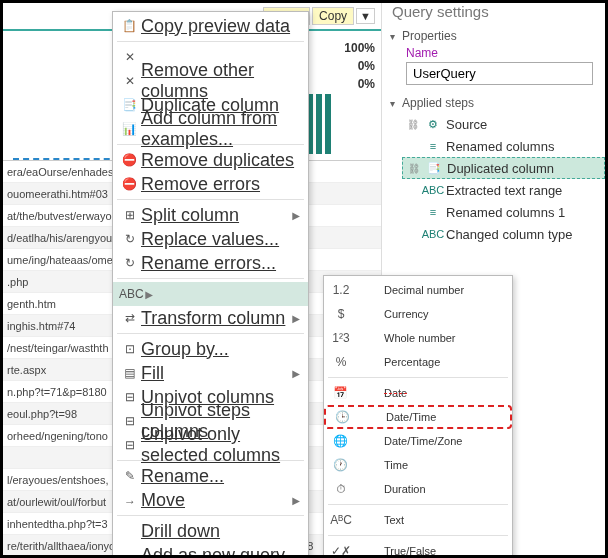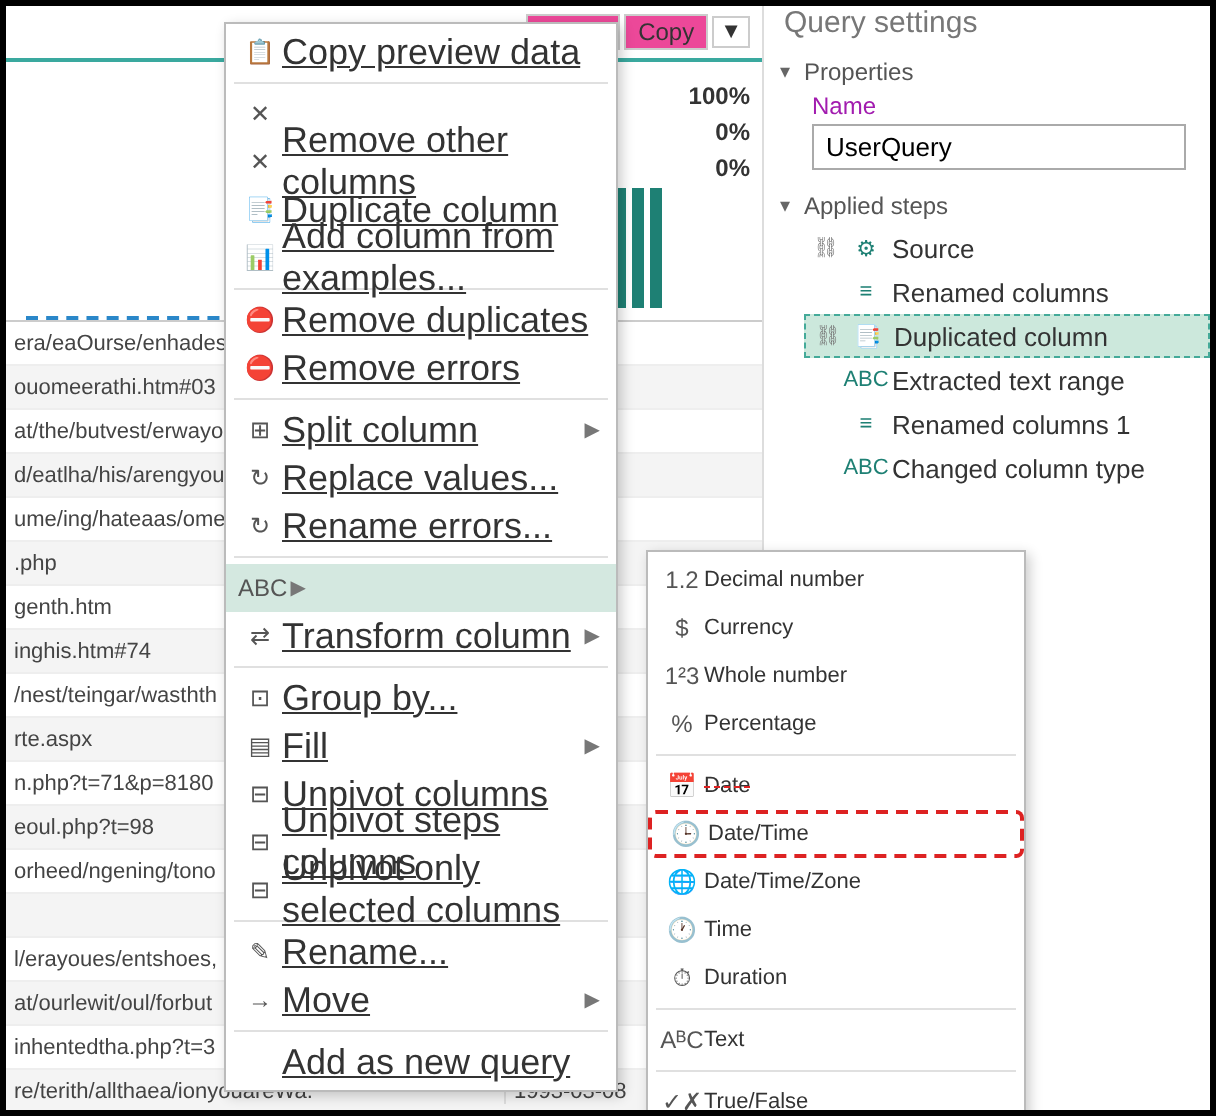--- a/index.html
+++ b/index.html
@@ -17,21 +17,21 @@
 .name-box input { width: 100%; padding: 3px 6px; border: 1px solid #aaa; font-size: 13px; }
 .steps { padding-left: 20px; }
 .step { display: flex; align-items: center; height: 22px; padding-left: 4px; gap: 4px; }
 .step.sel { background: #cce8dc; border: 1px dashed #4a9; }
 .step .icon { width: 18px; height: 16px; display: inline-flex; align-items: center; justify-content: center; font-size: 11px; }
 .step .pre-icon { width: 14px; height: 14px; display: inline-flex; align-items: center; justify-content: center; font-size: 10px; color: #777; }
 
 
 .grid-bg { position: absolute; top: 0; left: 0; right: 0; bottom: 0; }
 .topctl { height: 28px; border-bottom: 2px solid #3aa99f; display: flex; align-items: center; justify-content: flex-end; padding-right: 6px; gap: 2px; }
-.topctl .btn { border: 1px solid #ccc; padding: 1px 6px; font-size: 12px; background: #ec4899; }
+.topctl .btn { border: 1px solid #ccc; padding: 1px 6px; font-size: 12px; background: #fef9c3; }
 .topctl .dd { border: 1px solid #ccc; padding: 1px 3px; font-size: 11px; background: #fff; }
 .chart-area { height: 130px; border-bottom: 1px solid #ccc; position: relative; }
 .pct-col { position: absolute; right: 6px; top: 8px; text-align: right; font-size: 12px; line-height: 18px; font-weight: bold; }
 .bars { position: absolute; left: 250px; bottom: 6px; display: flex; gap: 3px; align-items: flex-end; }
 .bar { width: 6px; background: #1e8074; }
 .ruler { position:absolute; left:10px; right:110px; bottom:0; border-top:2px dashed #2a87c9; }
 .data-rows { max-height: 400px; overflow: hidden; font-size: 11px; color: #444; }
 .drow { display: flex; height: 22px; align-items: center; border-bottom: 1px solid #eee; }
 .drow .c1 { width: 250px; padding-left: 4px; white-space: nowrap; overflow: hidden; border-right: 1px solid #ddd; }
 .drow .c2 { flex: 1; padding-left: 4px; white-space: nowrap; overflow: hidden; }
@@ -41,21 +41,21 @@
 .menu { position: absolute; top: 8px; left: 109px; width: 197px; background: #fff; border: 1px solid #bbb; box-shadow: 2px 2px 6px rgba(0,0,0,0.2); padding: 2px 0; z-index: 100; }
 .menu .mi { display: flex; align-items: center; height: 24px; padding: 0 8px 0 6px; cursor: default; }
 .menu .mi.hl { background: #d4e8e0; }
 .menu .mi .ic { width: 22px; text-align: center; font-size: 12px; color: #555; }
 .menu .mi .tx { flex: 1; font-size: 18px; text-decoration: underline; }
 .menu .mi .ar { width: 12px; text-align: right; color: #777; font-size: 10px; }
 .menu .sep { height: 1px; background: #e0e0e0; margin: 3px 4px; }
 
 
 .submenu { position: absolute; top: 272px; left: 320px; width: 190px; background: #fff; border: 1px solid #bbb; box-shadow: 2px 2px 6px rgba(0,0,0,0.2); padding: 2px 0; z-index: 110; }
-.submenu .mi { display: flex; align-items: center; height: 24px; padding: 0 16px 0 6px; }
+.submenu .mi { display: flex; align-items: center; height: 24px; padding: 0 16px 0 6px; gap: 32px; }
 .submenu .mi .ic { width: 22px; text-align: center; font-size: 12px; color: #555; }
 .submenu .mi .tx { flex: 1; font-size: 11px; }
 .submenu .sep { height: 1px; background: #e0e0e0; margin: 3px 4px; }
 .callout { border: 2px dashed #d22; border-radius: 4px; }
 
 
 .ico-teal { color: #1e8074; }
 </style>
 </head>
 <body>
@@ -246,20 +246,24 @@
           <span class="tx">Rename...</span>
         </div>
         <div class="mi">
           <span class="ic">→</span>
           <span class="tx">Move</span>
           <span class="ar">▶</span>
         </div>
         <div class="sep"></div>
         <div class="mi">
           <span class="ic"></span>
+          <span class="tx">Drill down</span>
+        </div>
+        <div class="mi">
+          <span class="ic"></span>
           <span class="tx">Add as new query</span>
         </div>
       </div>
   </div>
 
   <div class="right">
     <div class="qs-title">Query settings</div>
     <div class="section-hdr">
       <span class="caret">▾</span>
       <span class="lbl">Properties</span>

